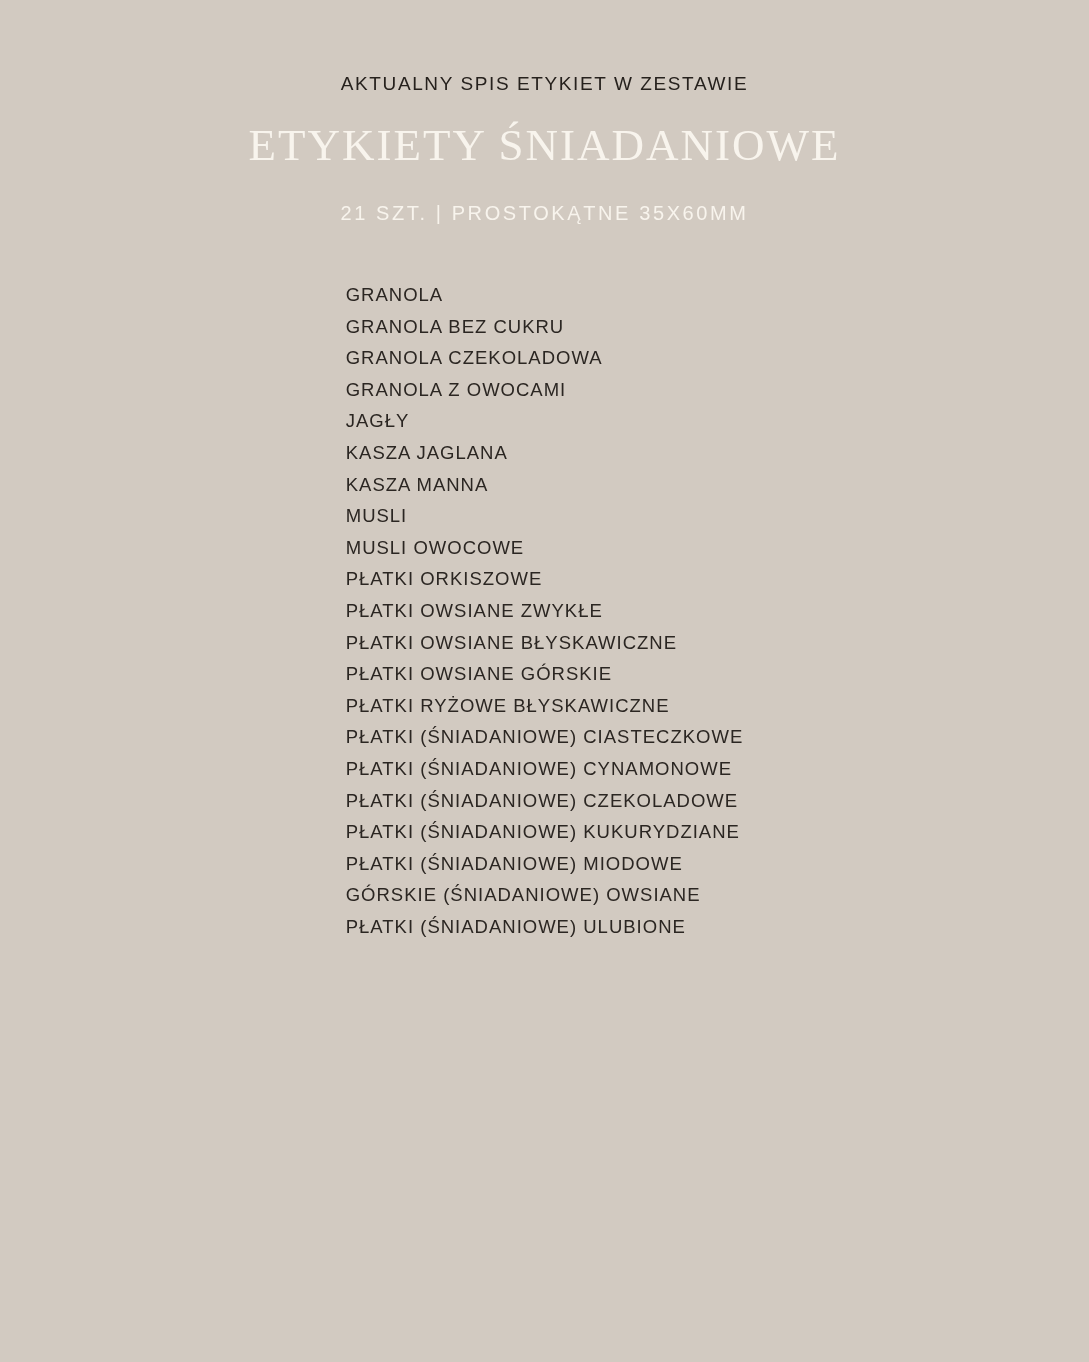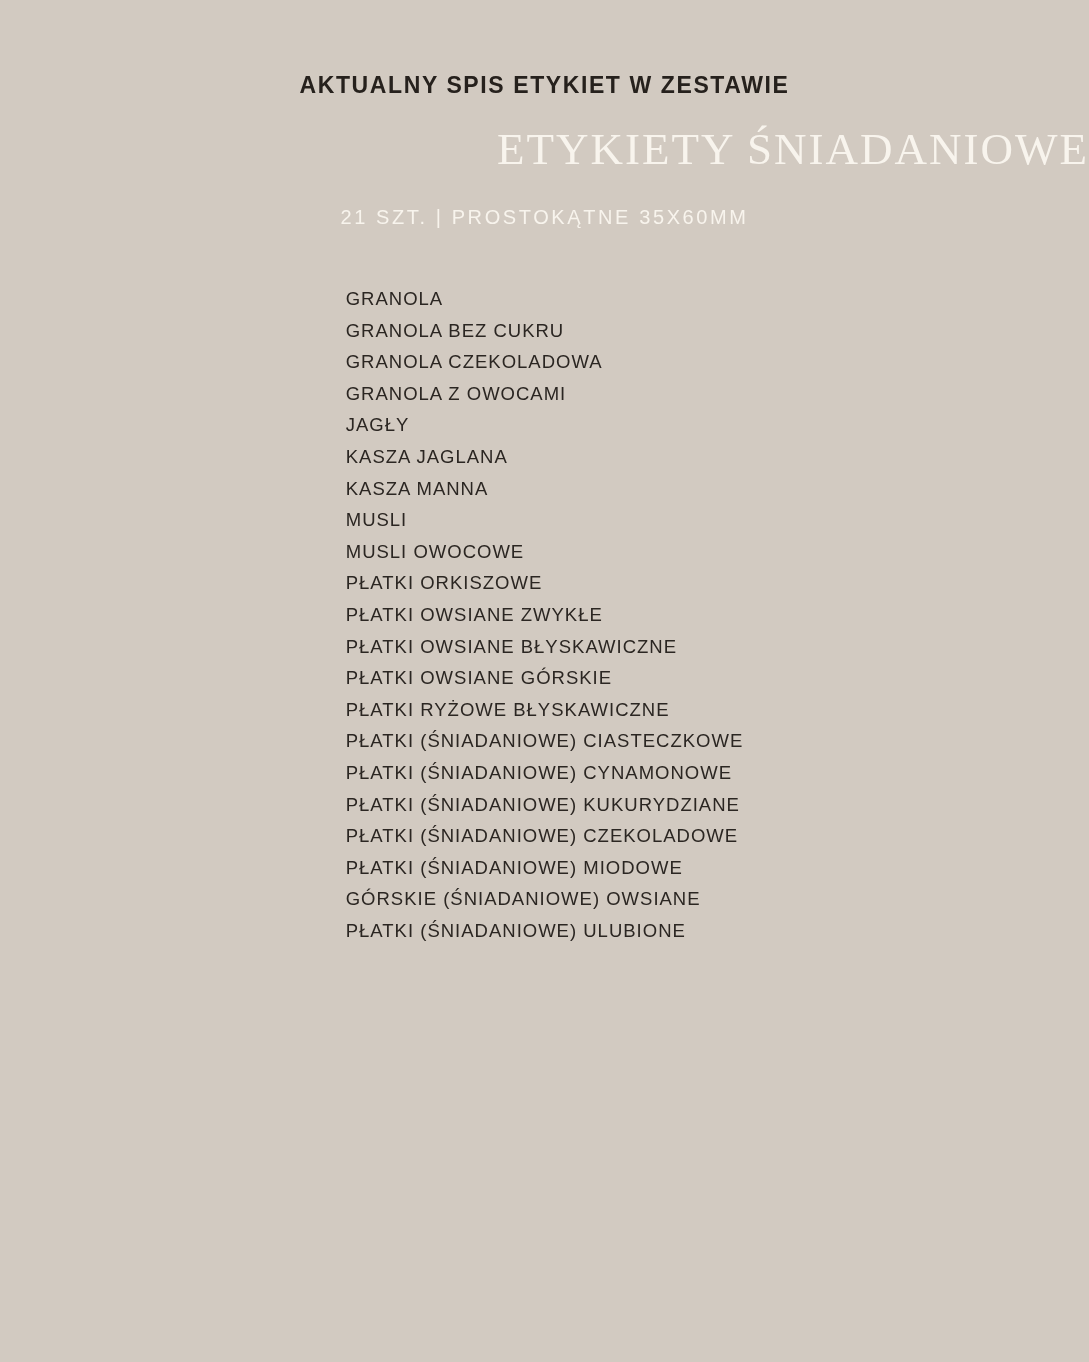--- a/index.html
+++ b/index.html
@@ -11,28 +11,28 @@
     font-family: "Liberation Sans", sans-serif;
     overflow: hidden;
   }
   .page {
     width: 1089px;
     height: 1362px;
     padding-top: 74px;
   }
   .kicker {
     text-align: center;
-    font-size: 23px;
+    font-size: 19px;
     line-height: 1;
     letter-spacing: 1.6px;
-    font-weight: 700;
+    font-weight: 400;
     color: #26211d;
   }
   .title {
-    text-align: right;
+    text-align: center;
     font-family: "Liberation Serif", serif;
     font-size: 45px;
     line-height: 1;
     font-weight: 400;
     letter-spacing: 2px;
     color: #f8f4ed;
     margin: 30px 0 0 0;
   }
   .subtitle {
     text-align: center;
@@ -75,19 +75,19 @@
       <li>KASZA MANNA</li>
       <li>MUSLI</li>
       <li>MUSLI OWOCOWE</li>
       <li>PŁATKI ORKISZOWE</li>
       <li>PŁATKI OWSIANE ZWYKŁE</li>
       <li>PŁATKI OWSIANE BŁYSKAWICZNE</li>
       <li>PŁATKI OWSIANE GÓRSKIE</li>
       <li>PŁATKI RYŻOWE BŁYSKAWICZNE</li>
       <li>PŁATKI (ŚNIADANIOWE) CIASTECZKOWE</li>
       <li>PŁATKI (ŚNIADANIOWE) CYNAMONOWE</li>
+      <li>PŁATKI (ŚNIADANIOWE) CZEKOLADOWE</li>
       <li>PŁATKI (ŚNIADANIOWE) KUKURYDZIANE</li>
-      <li>PŁATKI (ŚNIADANIOWE) CZEKOLADOWE</li>
       <li>PŁATKI (ŚNIADANIOWE) MIODOWE</li>
       <li>GÓRSKIE (ŚNIADANIOWE) OWSIANE</li>
       <li>PŁATKI (ŚNIADANIOWE) ULUBIONE</li>
     </ul>
 </div>
 
 </body></html>

